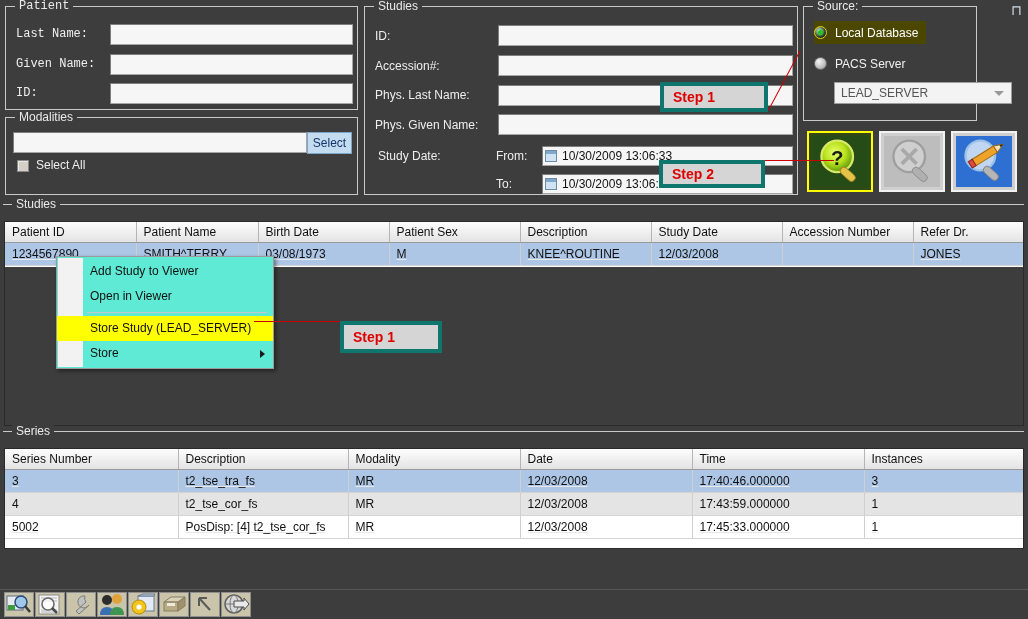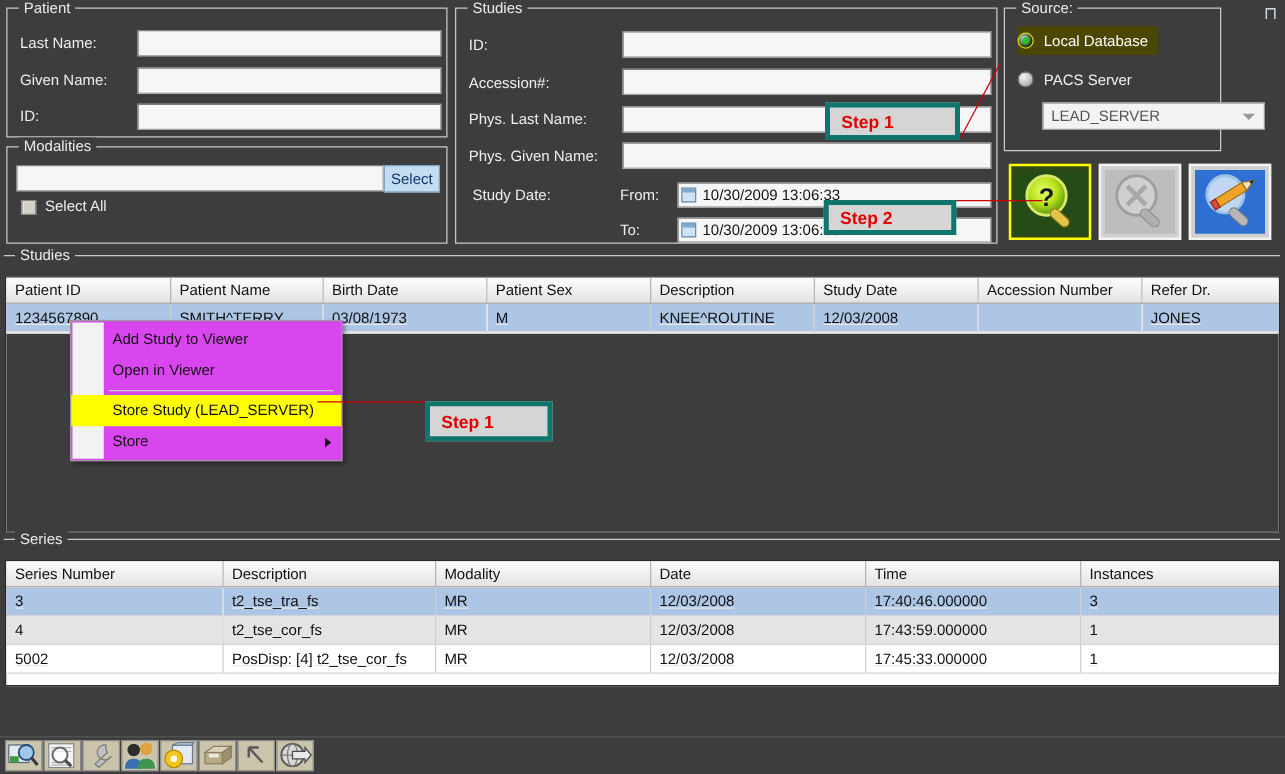--- a/index.html
+++ b/index.html
@@ -204,21 +204,21 @@
     overflow: hidden;
   }
   .grid tr.sel td { background: #adc6e5; }
   .grid tr.alt td { background: #e4e4e4; }
   .grid tr.plain td { background: #ffffff; }
   .grid .filler { background: #3d3d3d; }
 
   
   .ctxmenu {
     position: absolute;
-    background: #d946ef;
+    background: #5eead4;
     border: 1px solid #9a9a9a;
     box-shadow: 2px 2px 4px rgba(0,0,0,.45);
     padding: 2px 0;
     z-index: 40;
   }
   .ctxmenu .gutter {
     position: absolute; left: 1px; top: 1px; bottom: 1px; width: 25px;
     background: #f2f2f2;
   }
   .ctx-item {
@@ -294,21 +294,21 @@
     color: #cfd8e0;
     font-size: 14px;
     line-height: 1;
   }
 </style>
 </head>
 <body>
 
 <div class="app">
 
-  <div class="groupbox" style="left:5px; top:6px; width:353px; height:104px;">
+  <div class="groupbox" style="left:5px; top:6px; width:353px; height:104px;font-family:Liberation Mono, monospace;">
     <span class="gb-title">Patient</span>
 
     <span class="fld-label" style="left:10px; top:20px;">Last Name:</span>
     <div class="textbox" style="left:104px; top:17px; width:243px; height:21px;"></div>
 
     <span class="fld-label" style="left:10px; top:50px;">Given Name:</span>
     <div class="textbox" style="left:104px; top:47px; width:243px; height:21px;"></div>
 
     <span class="fld-label" style="left:10px; top:79px;">ID:</span>
     <div class="textbox" style="left:104px; top:76px; width:243px; height:21px;"></div>

